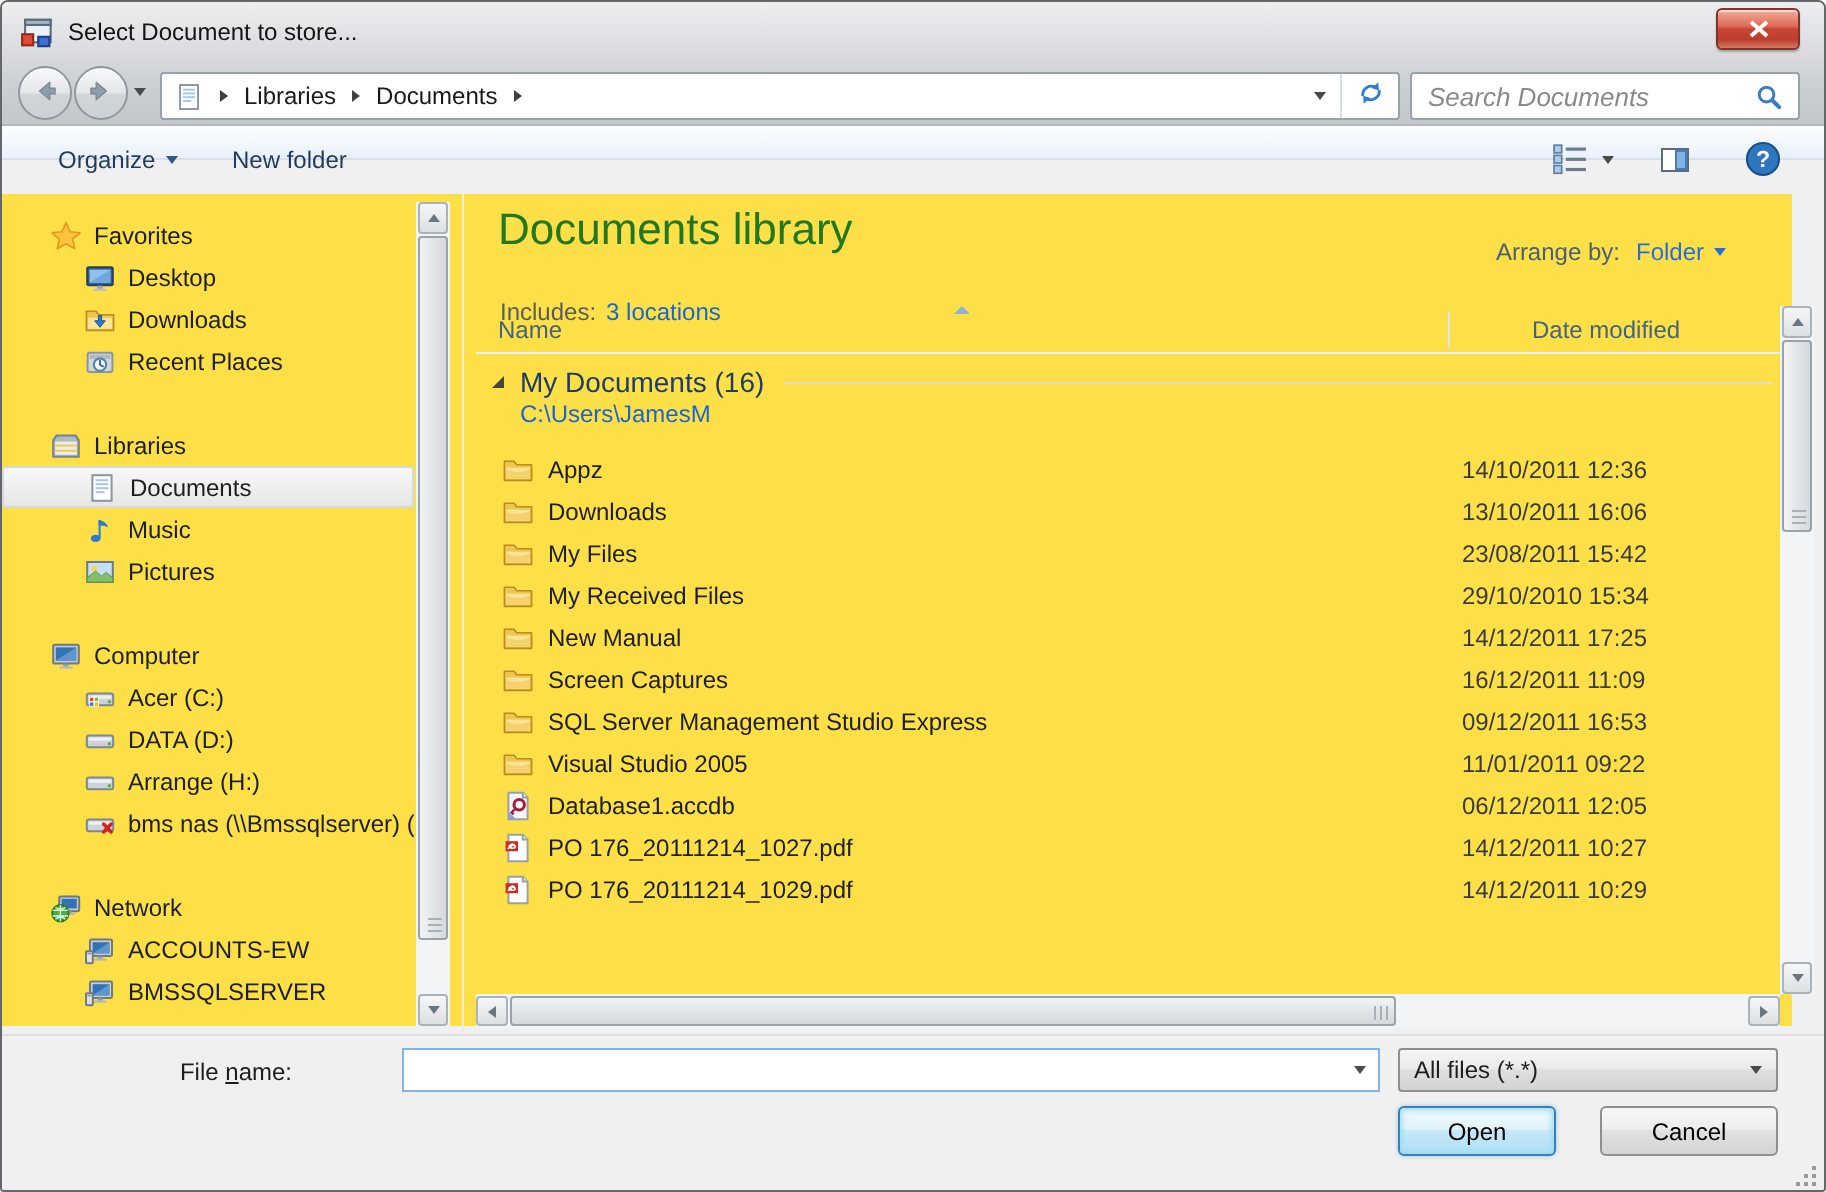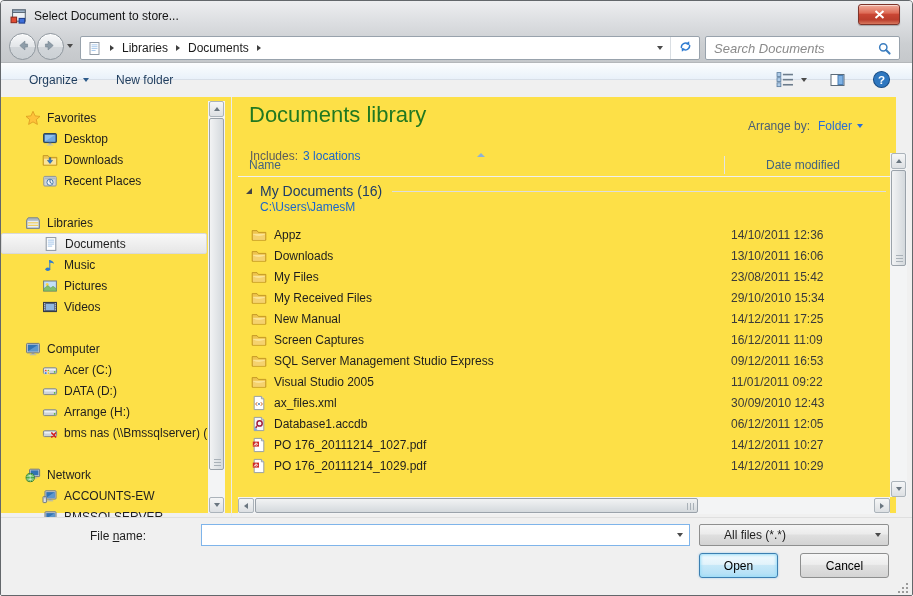--- a/index.html
+++ b/index.html
@@ -129,21 +129,21 @@
   
   .footer{position:absolute;left:0;top:516px;right:0;height:80px;background:#F0F0F0;border-top:1px solid #DFDFDF;}
   .fn-label{position:absolute;left:40px;top:11px;width:154px;text-align:center;}
   .fn-label .u{text-decoration:underline;}
   .fn-combo{position:absolute;left:200px;top:6px;width:489px;height:22px;background:#fff;
     border:1px solid #7EB4EA;display:flex;align-items:center;}
   .fn-combo input{flex:1;min-width:0;border:0;outline:0;background:transparent;font:inherit;padding:0 6px;}
   .fn-combo .arr{width:18px;display:flex;justify-content:center;}
   .ft-combo{position:absolute;left:698px;top:6px;width:190px;height:22px;border:1px solid #8E8F8F;border-radius:2px;
     background:linear-gradient(180deg,#F5F5F5,#EBEBEB 45%,#DFDFDF 50%,#D3D3D3);
-    display:flex;align-items:center;padding-left:24px;}
+    display:flex;align-items:center;padding-left:7px;}
   .ft-combo .arr{margin-left:auto;width:20px;display:flex;justify-content:center;}
   .btn{position:absolute;top:35px;height:25px;border-radius:3px;display:flex;align-items:center;justify-content:center;color:#000;}
   .btn-open{left:698px;width:79px;border:1px solid #3C7FB1;
     background:linear-gradient(180deg,#F1FAFE,#E2F3FB 45%,#C6E8F8 50%,#B0DFF6);
     box-shadow:inset 0 0 3px 1px #9ADCF7,0 0 2px rgba(80,170,230,.6);}
   .btn-cancel{left:799px;width:89px;border:1px solid #8E8F8F;
     background:linear-gradient(180deg,#F7F7F7,#EDEDED 45%,#E1E1E1 50%,#D4D4D4);}
   .grip{position:absolute;right:2px;bottom:2px;width:13px;height:13px;}
 </style>
 </head>
@@ -341,39 +341,20 @@
           <div class="side-item child">
             <span class="ico">
               <svg viewBox="0 0 16 16">
                 <rect x="1.6" y="3" width="12.8" height="10" fill="#C3E0F7" stroke="#6E7B86"></rect>
                 <circle cx="5.2" cy="6.4" r="1.5" fill="#F7D64C"></circle>
                 <path d="M1.6 10.8 L5.8 7.6 L8.8 10 L11 8.2 L14.4 10.8 V13 H1.6 Z" fill="#83BE6C" stroke="#5E9A49" stroke-width="0.5"></path>
               </svg>
             </span>
             <span>Pictures</span>
           </div>
-          <div class="side-item child">
-            <span class="ico">
-              <svg viewBox="0 0 16 16">
-                <rect x="1.6" y="3.4" width="12.8" height="9.2" fill="#43516B" stroke="#2A3346"></rect>
-                <rect x="3.8" y="4.8" width="8.4" height="6.4" fill="#8FB7E0"></rect>
-                <g fill="#E8EDF2">
-                  <rect x="2.2" y="4.2" width="1" height="1.2"></rect>
-                  <rect x="2.2" y="6.2" width="1" height="1.2"></rect>
-                  <rect x="2.2" y="8.2" width="1" height="1.2"></rect>
-                  <rect x="2.2" y="10.2" width="1" height="1.2"></rect>
-                  <rect x="12.8" y="4.2" width="1" height="1.2"></rect>
-                  <rect x="12.8" y="6.2" width="1" height="1.2"></rect>
-                  <rect x="12.8" y="8.2" width="1" height="1.2"></rect>
-                  <rect x="12.8" y="10.2" width="1" height="1.2"></rect>
-                </g>
-              </svg>
-            </span>
-            <span>Videos</span>
-          </div>
         </div>
         <div class="side-group">
           <div class="side-item head">
             <span class="ico">
               <svg viewBox="0 0 16 16">
                 <rect x="1.6" y="2.4" width="12.8" height="9.4" rx="0.8" fill="#C2CBD3" stroke="#6F7881"></rect>
                 <rect x="2.9" y="3.7" width="10.2" height="6.6" fill="#3273B4"></rect>
                 <path d="M2.9 10.3 L13.1 3.7 V10.3 Z" fill="#5E97CC"></path>
                 <rect x="6.6" y="11.8" width="2.8" height="1.4" fill="#8F99A2"></rect>
                 <rect x="4.6" y="13.2" width="6.8" height="1.1" rx="0.5" fill="#AEB7BF"></rect>
@@ -595,33 +576,20 @@
           <div class="file-row">
             <span class="ico">
               <svg viewBox="0 0 16 16">
                 <path d="M1.2 13.2 V3.6 H6 L7.4 5.4 H14.8 V13.2 Z" fill="#EFC54E" stroke="#B98C1D" stroke-width="0.8" stroke-linejoin="round"></path>
                 <path d="M2 12.4 V6.8 H14 V12.4 Z" fill="#FBE497"></path>
                 <path d="M2 12.4 H14 V7.6 C10 9.4 6 9.4 2 7.6 Z" fill="#F5D26E"></path>
               </svg>
             </span>
             <span class="fname">Visual Studio 2005</span>
             <span class="fdate">11/01/2011 09:22</span>
-          </div>
-          <div class="file-row">
-            <span class="ico">
-              <svg viewBox="0 0 16 16">
-                <path d="M3.2 1.4 H10.4 L12.8 3.8 V14.6 H3.2 Z" fill="#FFFFFF" stroke="#98A0A8"></path>
-                <path d="M10.4 1.4 V3.8 H12.8" fill="#E6EBF0" stroke="#98A0A8"></path>
-                <path d="M6.2 7.2 L4.6 9 L6.2 10.8" stroke="#D2691E" stroke-width="1" fill="none"></path>
-                <path d="M9.8 7.2 L11.4 9 L9.8 10.8" stroke="#D2691E" stroke-width="1" fill="none"></path>
-                <circle cx="8" cy="9" r="0.9" fill="#3273B4"></circle>
-              </svg>
-            </span>
-            <span class="fname">ax_files.xml</span>
-            <span class="fdate">30/09/2010 12:43</span>
           </div>
           <div class="file-row">
             <span class="ico">
               <svg viewBox="0 0 16 16">
                 <path d="M3.2 1.4 H10.4 L12.8 3.8 V14.6 H3.2 Z" fill="#F5F6F8" stroke="#98A0A8"></path>
                 <path d="M10.4 1.4 V3.8 H12.8" fill="#E6EBF0" stroke="#98A0A8"></path>
                 <circle cx="8.6" cy="7.4" r="2.6" fill="none" stroke="#A21E3C" stroke-width="1.5"></circle>
                 <path d="M6.8 9.2 L4.8 11.2 L5.8 12.2" stroke="#A21E3C" stroke-width="1.2" fill="none"></path>
                 <path d="M3.2 14.6 V10.8 L7 14.6 Z" fill="#7FA7DC"></path>
               </svg>

